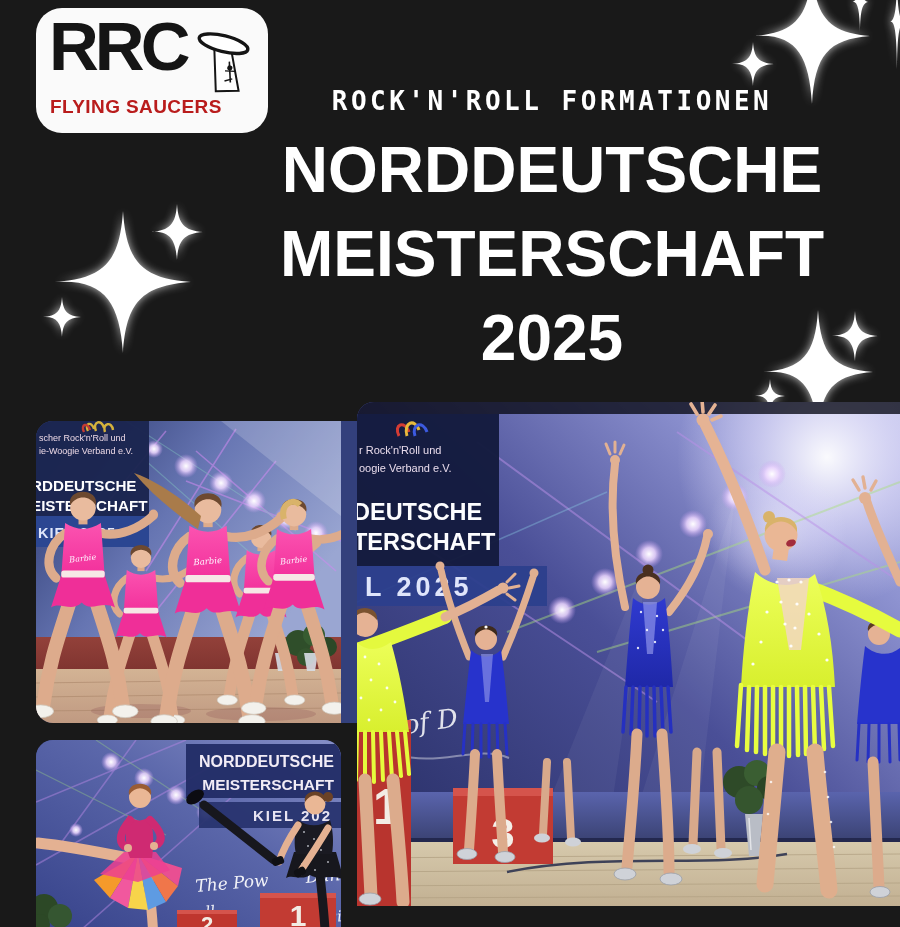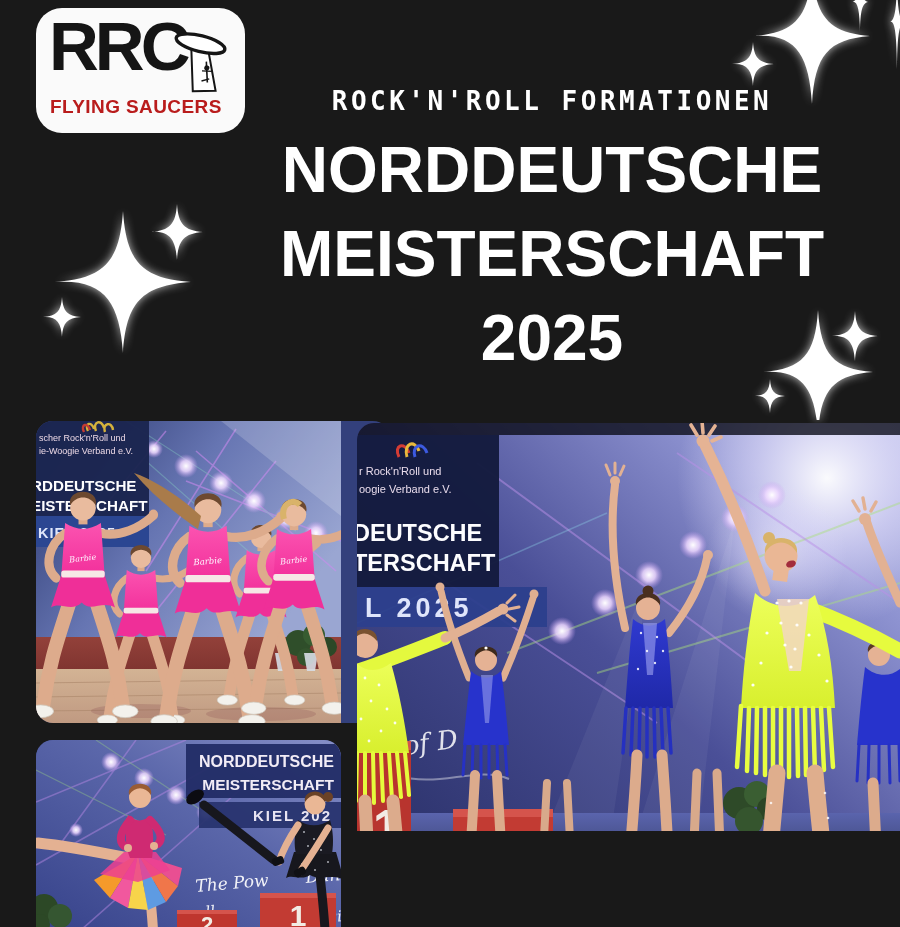--- a/index.html
+++ b/index.html
@@ -3,21 +3,21 @@
 <meta charset="utf-8">
 <style>
   html,body{margin:0;padding:0;background:#000;}
   .poster{
     position:relative;width:900px;height:927px;overflow:hidden;
     background:#191919;font-family:"Liberation Sans",sans-serif;
   }
   .abs{position:absolute;}
   
   .logo-card{
-    left:36px;top:8px;width:209px;height:125px;background:#fafafa;
+    left:36px;top:8px;width:232px;height:125px;background:#fafafa;
     border-radius:26px;color:#101010;overflow:hidden;
   }
   .logo-acronym{
     position:absolute;left:13px;top:4px;font-size:69px;line-height:1;
     font-weight:bold;letter-spacing:-4px;color:#151515;
   }
   .logo-sub{
     position:absolute;left:14px;top:88px;font-size:19px;font-weight:bold;
     letter-spacing:.4px;color:#b91c1c;white-space:nowrap;
   }
@@ -32,21 +32,21 @@
     left:102px;top:128px;width:900px;text-align:center;color:#fff;
     font-size:64px;font-weight:bold;line-height:84px;letter-spacing:0;
   }
   .title span{display:block;}
   .sparkle{filter:drop-shadow(0 0 5px rgba(255,255,255,.75));}
   
   .photo{overflow:hidden;background:#33407c;}
   .photo svg{display:block;}
   .photo-1{left:36px;top:421px;width:354px;height:302px;border-radius:17px;}
   .photo-2{left:36px;top:740px;width:305px;height:187px;border-radius:17px 17px 0 0;}
-  .photo-3{left:357px;top:423px;width:543px;height:408px;border-radius:17px 0 0 0;}
+  .photo-3{left:357px;top:402px;width:543px;height:504px;border-radius:17px 0 0 0;}
   svg{font-family:"Liberation Sans",sans-serif;}
   .script-txt{font-family:"DejaVu Serif",serif;font-style:italic;}
 </style>
 </head>
 <body>
 
 <div class="poster">
 
   <div class="abs logo-card">
     <div class="logo-acronym">RRC</div>

